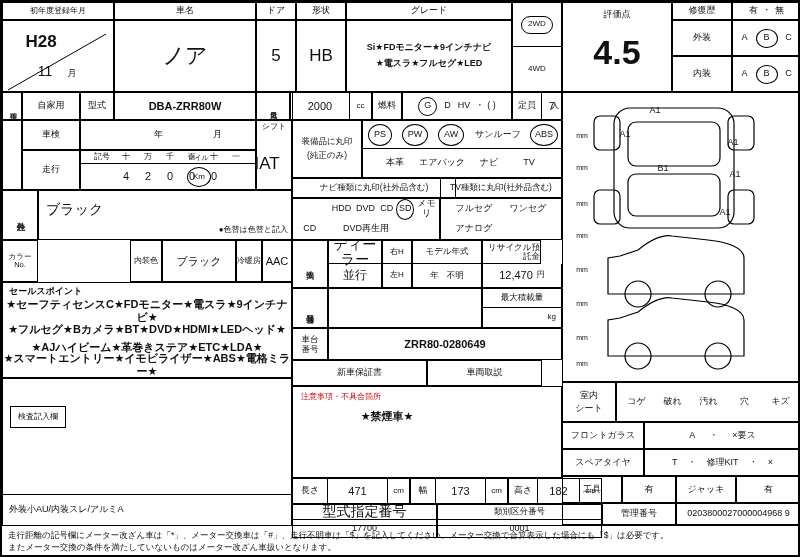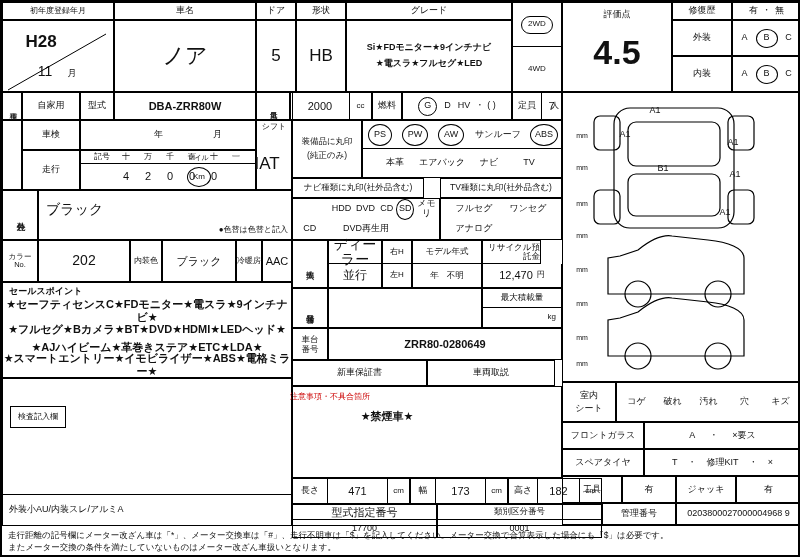--- a/index.html
+++ b/index.html
@@ -207,23 +207,20 @@
   <div class="t" style="left:44px;top:196px;width:120px;height:22px;justify-content:flex-start;">
     <span class="lg">ブラック</span>
   </div>
   <div class="t" style="left:150px;top:220px;width:140px;height:16px;justify-content:flex-end;padding-right:4px;">
     <span class="sm">●色替は色替と記入</span>
   </div>
 
   <div class="box" style="left:0;top:238px;width:36px;height:42px;">
     <span class="sm" style="font-size:7.5px;">カラーNo.</span>
   </div>
-  <div class="box" style="left:36px;top:238px;width:92px;height:42px;">
-    <span class="lg">202</span>
-  </div>
   <div class="box" style="left:128px;top:238px;width:32px;height:42px;">
     <span class="sm" style="font-size:8px;">内装色</span>
   </div>
   <div class="box" style="left:160px;top:238px;width:74px;height:42px;">
     <span class="md">ブラック</span>
   </div>
   <div class="box" style="left:234px;top:238px;width:26px;height:42px;">
     <span class="sm" style="font-size:8px;">冷暖房</span>
   </div>
   <div class="box" style="left:260px;top:238px;width:30px;height:42px;">
@@ -243,21 +240,21 @@
     <span class="sm9" style="margin:0 6px;">サンルーフ</span>
     <span class="circ sm9" style="width:26px;height:20px;margin:0 3px;">ABS</span>
   </div>
   <div class="box" style="left:360px;top:147px;width:200px;height:29px;border-top:none;">
     <span class="sm9" style="width:40px;">本革</span>
     <span class="sm9" style="width:54px;">エアバック</span>
     <span class="sm9" style="width:40px;">ナビ</span>
     <span class="sm9" style="width:40px;">TV</span>
   </div>
 
-  <div class="box" style="left:290px;top:176px;width:132px;height:20px;">
+  <div class="box" style="left:290px;top:176px;width:164px;height:20px;">
     <span class="sm" style="font-size:8.5px;">ナビ種類に丸印(社外品含む)</span>
   </div>
   <div class="box" style="left:438px;top:176px;width:122px;height:20px;">
     <span class="sm" style="font-size:8.5px;">TV種類に丸印(社外品含む)</span>
   </div>
 
   <div class="box" style="left:290px;top:196px;width:148px;height:21px;border-bottom:none;">
     <span class="sm9" style="width:34px;padding-left:36px;">HDD</span>
     <span class="sm9" style="width:32px;">DVD</span>
     <span class="sm9" style="width:26px;">CD</span>
@@ -344,25 +341,25 @@
   </div>
 
   <div class="box" style="left:0;top:376px;width:290px;height:116px;border-bottom:none;"></div>
   <div class="box" style="left:8px;top:404px;width:56px;height:22px;">
     <span class="sm" style="font-size:8px;">検査記入欄</span>
   </div>
 
   <div class="box" style="left:290px;top:358px;width:135px;height:26px;">
     <span class="sm9">新車保証書</span>
   </div>
-  <div class="box" style="left:425px;top:358px;width:128px;height:26px;">
+  <div class="box" style="left:425px;top:358px;width:115px;height:26px;">
     <span class="sm9">車両取説</span>
   </div>
   <div class="box" style="left:290px;top:384px;width:270px;height:92px;"></div>
-  <div class="t" style="left:288px;top:388px;width:130px;height:14px;justify-content:flex-start;">
+  <div class="t" style="left:299px;top:388px;width:130px;height:14px;justify-content:flex-start;">
     <span class="sm" style="font-size:8px;color:#c00;">注意事項・不具合箇所</span>
   </div>
   <div class="t" style="left:290px;top:404px;width:190px;height:20px;">
     <span class="md b">★禁煙車★</span>
   </div>
 
   <div class="box" style="left:290px;top:476px;width:36px;height:26px;">
     <span class="sm9">長さ</span>
   </div>
   <div class="box" style="left:326px;top:476px;width:60px;height:26px;border-left:none;">
@@ -384,21 +381,21 @@
     <span class="sm9">高さ</span>
   </div>
   <div class="box" style="left:536px;top:476px;width:42px;height:26px;border-left:none;">
     <span class="md">182</span>
   </div>
   <div class="box" style="left:578px;top:476px;width:22px;height:26px;border-left:none;">
     <span class="sm">cm</span>
   </div>
 
   <div class="box" style="left:290px;top:502px;width:145px;height:16px;">
-    <span class="sm" style="font-size:11px;">型式指定番号</span>
+    <span class="sm" style="font-size:14px;">型式指定番号</span>
   </div>
   <div class="box" style="left:435px;top:502px;width:165px;height:16px;">
     <span class="sm" style="font-size:8.5px;">類別区分番号</span>
   </div>
   <div class="box" style="left:290px;top:518px;width:145px;height:18px;border-top:none;">
     <span class="sm9">17700</span>
   </div>
   <div class="box" style="left:435px;top:518px;width:165px;height:18px;border-top:none;">
     <span class="sm9">0001</span>
   </div>

